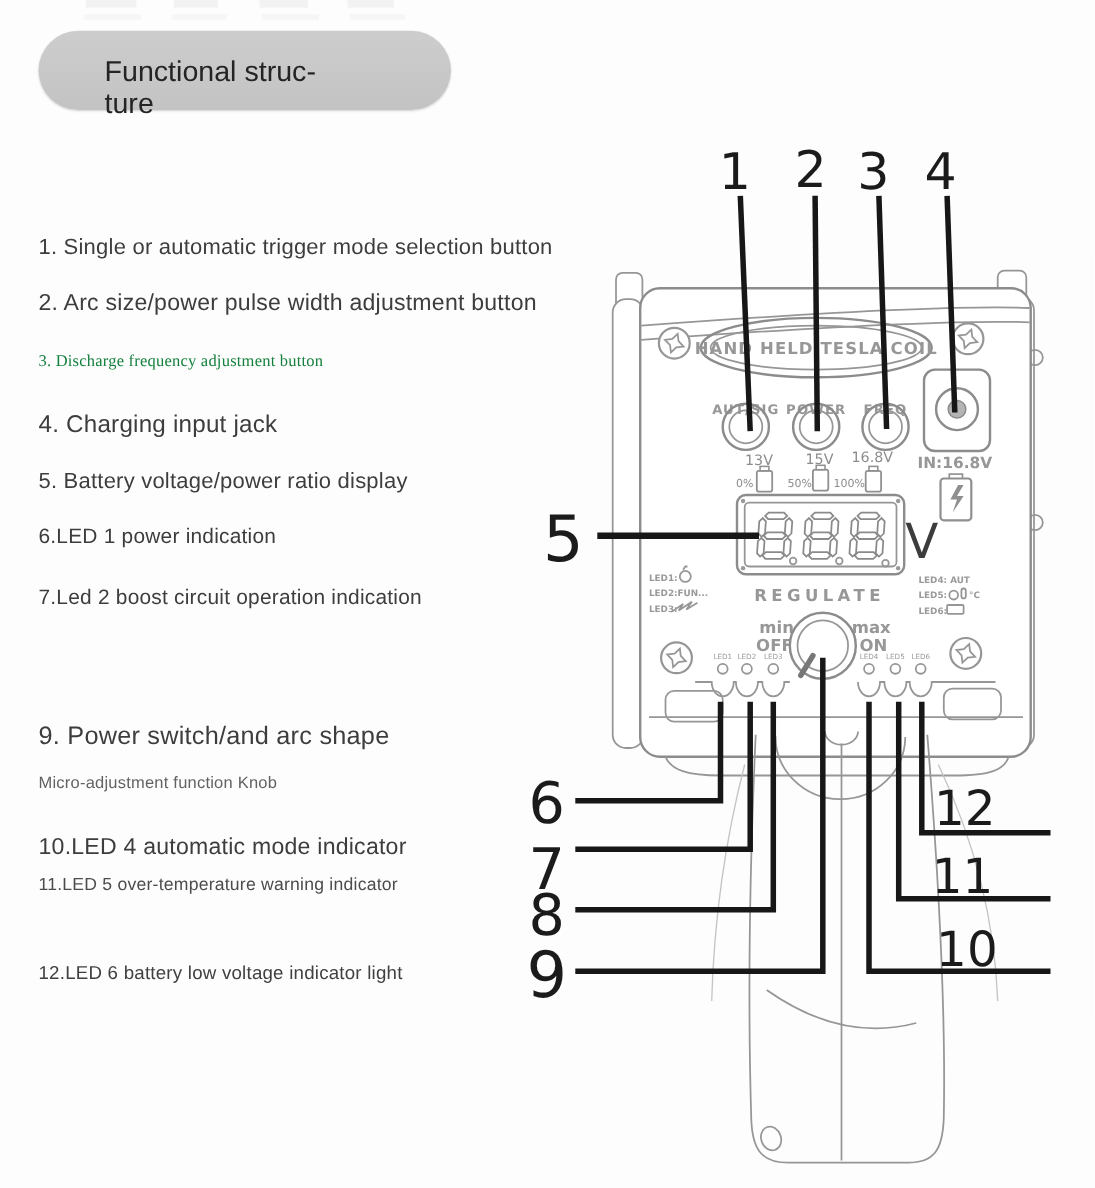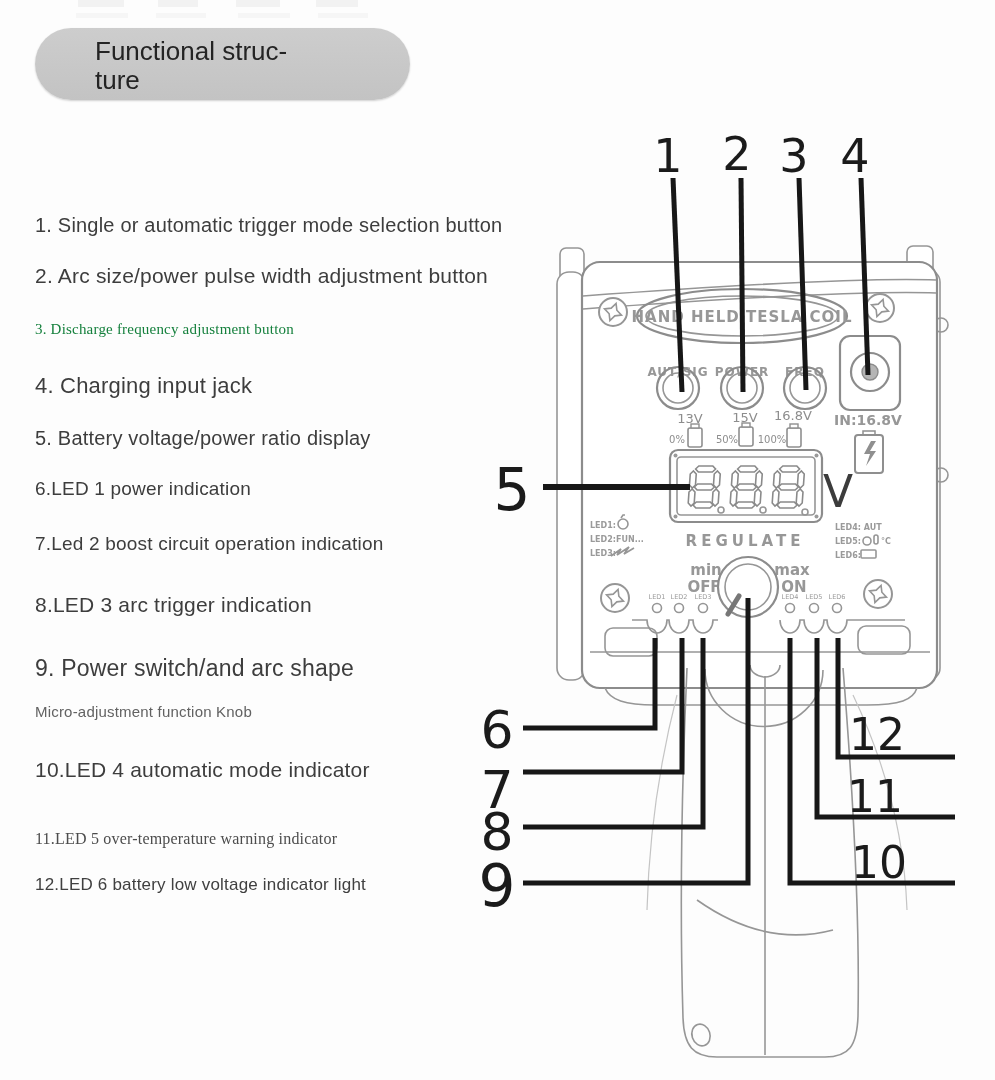--- a/index.html
+++ b/index.html
@@ -2,21 +2,21 @@
 <html><head>
 <meta charset="utf-8">
 <style>
   html,body{margin:0;padding:0;background:#fff;}
   #stage{position:relative;width:995px;height:1080px;background:#fdfdfd;overflow:hidden;
          font-family:"Liberation Sans","DejaVu Sans",sans-serif;}
   .topbar{position:absolute;background:#f2f2f2;height:7px;}
   .topbar.r2{background:#f6f6f6;height:5px;}
   .title-pill{position:absolute;left:35px;top:28px;width:375px;height:72px;border-radius:36px;
       background:linear-gradient(#cdcdcd,#c3c3c3);box-shadow:0 1px 2px rgba(0,0,0,.18);}
-  .title-pill .txt{padding:9px 0 0 60px;color:#242424;font-size:26px;line-height:1.1;}
+  .title-pill .txt{padding:23px 0 0 60px;color:#242424;font-size:26px;line-height:1.1;}
   .feat{position:absolute;left:35px;white-space:nowrap;color:#3d3d3d;letter-spacing:.2px;}
   svg text{font-family:"DejaVu Sans",sans-serif;}
   .devtxt{fill:#979797;font-weight:bold;}
   .num{fill:#1b1b1b;}
   .lead{stroke:#171717;stroke-width:5;fill:none;stroke-linejoin:miter;stroke-linecap:butt;}
   .thin{stroke:#969696;stroke-width:1.6;fill:none;}
   .thin2{stroke:#8c8c8c;stroke-width:2.2;fill:none;}
   .thinw{stroke:#969696;stroke-width:1.6;fill:#fff;}
   .ghost{stroke:#c4c4c4;stroke-width:1.2;fill:none;}
 </style>
@@ -41,25 +41,24 @@
     </div>
   </div>
 
   <div class="feat" style="top:214px;font-size:20px;">1. Single or automatic trigger mode selection button</div>
   <div class="feat" style="top:264px;font-size:21px;">2. Arc size/power pulse width adjustment button</div>
   <div class="feat" style="top:321px;font-size:15px;color:#15803d;font-family:Liberation Serif, serif;">3. Discharge frequency adjustment button</div>
   <div class="feat" style="top:373px;font-size:22px;text-align:right;">4. Charging input jack</div>
   <div class="feat" style="top:427px;font-size:20px;">5. Battery voltage/power ratio display</div>
   <div class="feat" style="top:478px;font-size:19px;">6.LED 1 power indication</div>
   <div class="feat" style="top:533px;font-size:19px;">7.Led 2 boost circuit operation indication</div>
-  <div class="feat" style="top:593px;font-size:21px;">8.LED 3 arc trigger indication</div>
   <div class="feat" style="top:655px;font-size:23px;">9. Power switch/and arc shape</div>
   <div class="feat" style="top:703px;font-size:15px;color:#626262;text-align:center;">Micro-adjustment function Knob</div>
   <div class="feat" style="top:758px;font-size:21px;">10.LED 4 automatic mode indicator</div>
-  <div class="feat" style="top:830px;font-size:16px;color:#4c4c4c;font-family:Liberation Serif, serif;">11.LED 5 over-temperature warning indicator</div>
+  <div class="feat" style="top:796px;font-size:16px;color:#4c4c4c;">11.LED 5 over-temperature warning indicator</div>
   <div class="feat" style="top:875px;font-size:17px;color:#404040;">12.LED 6 battery low voltage indicator light</div>
 
   <svg style="position:absolute;left:455px;top:120px;" width="540" height="960" viewBox="0 0 540 960">
     <defs>
       <path id="hs" d="M0,0 l3,-3 h14 l3,3 -3,3 h-14 z"></path>
       <path id="vs" d="M0,0 l3,3 v11 l-3,3 -3,-3 v-11 z"></path>
       <g id="digit7" fill="#fff" stroke="#8a8a8a" stroke-width="1.6">
         <use href="#hs" x="4" y="5"></use>
           <use href="#hs" x="4" y="23"></use>
           <use href="#hs" x="4" y="41"></use>

